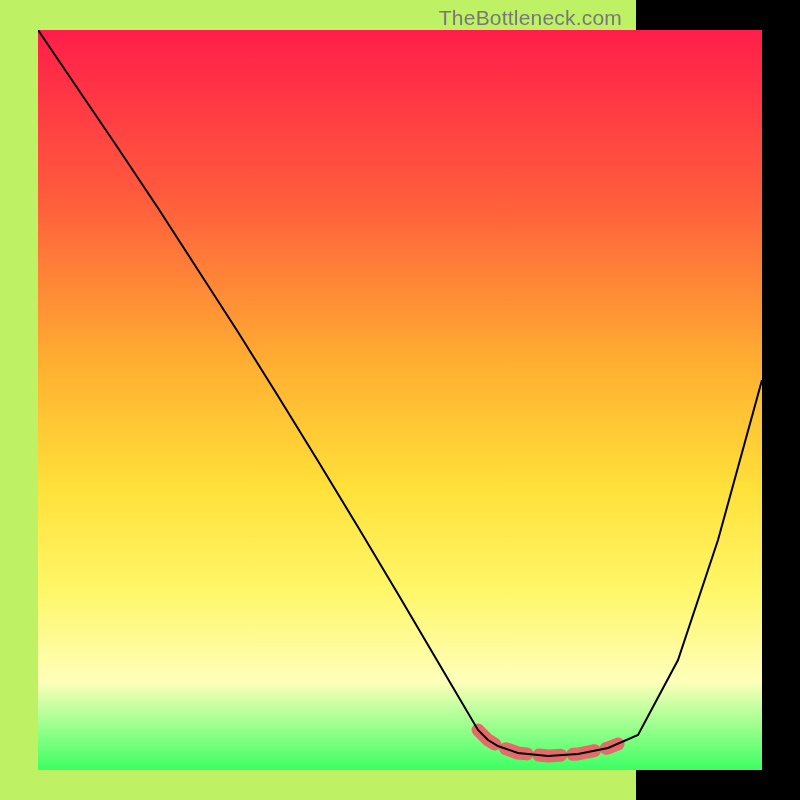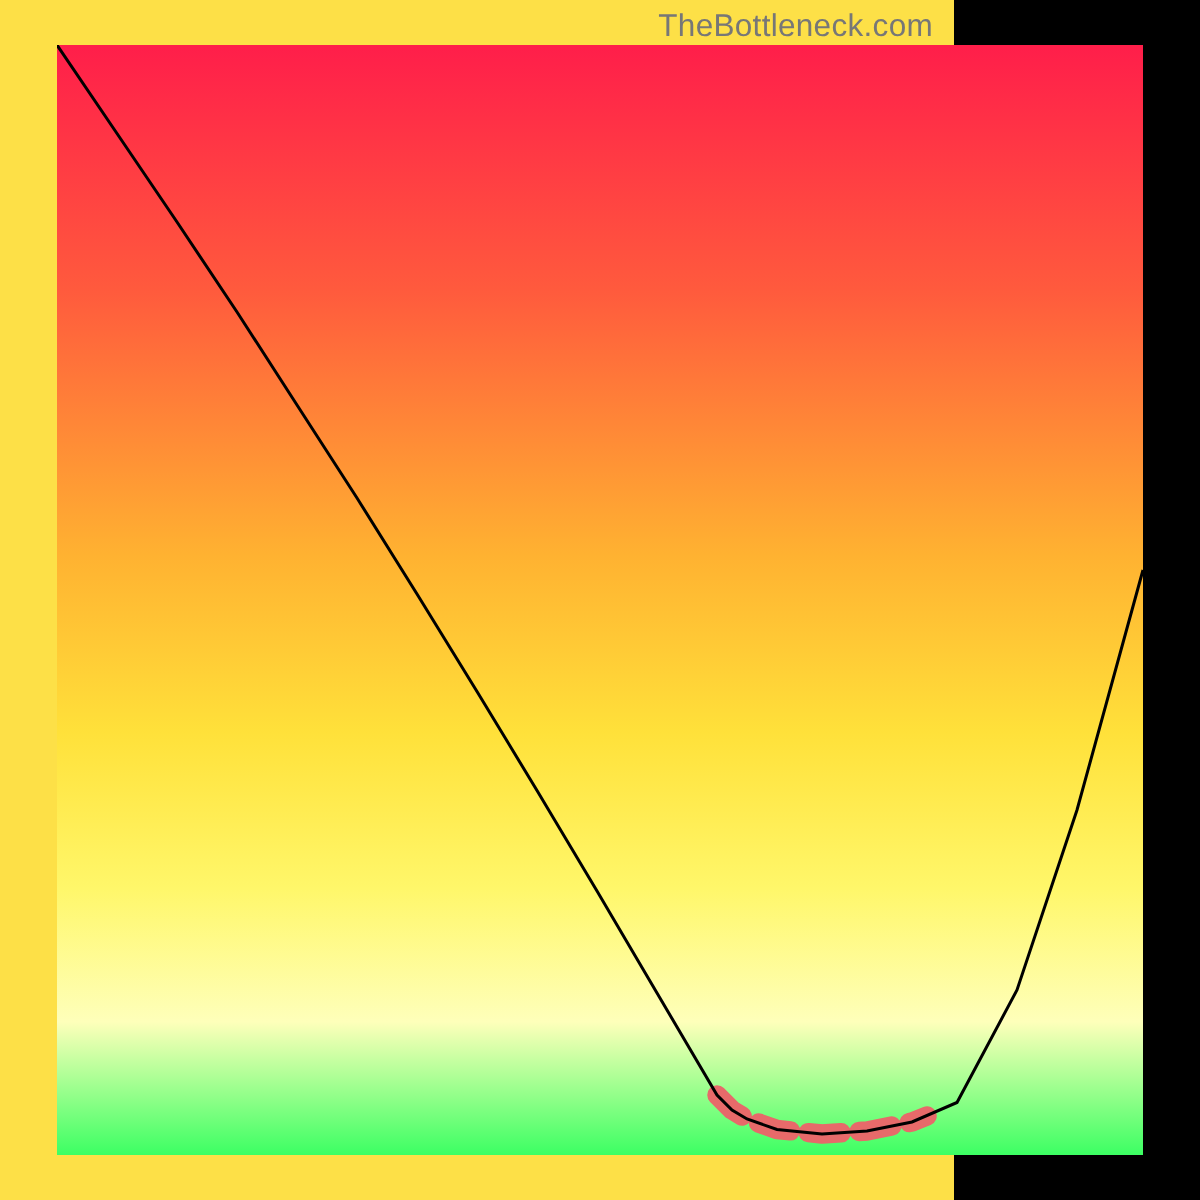--- a/index.html
+++ b/index.html
@@ -10,21 +10,21 @@
     background: #000;
     overflow: hidden;
     font-family: Arial, Helvetica, sans-serif;
   }
   .frame {
     position: absolute;
     left: 0;
     top: 0;
     width: 636px;
     height: 800px;
-    background: #fde047;
+    background: #bef264;
   }
   .plot {
     position: absolute;
     left: 38px;
     top: 30px;
     width: 724px;
     height: 740px;
     background: linear-gradient(
       to bottom,
       #ff1e4a 0%,

